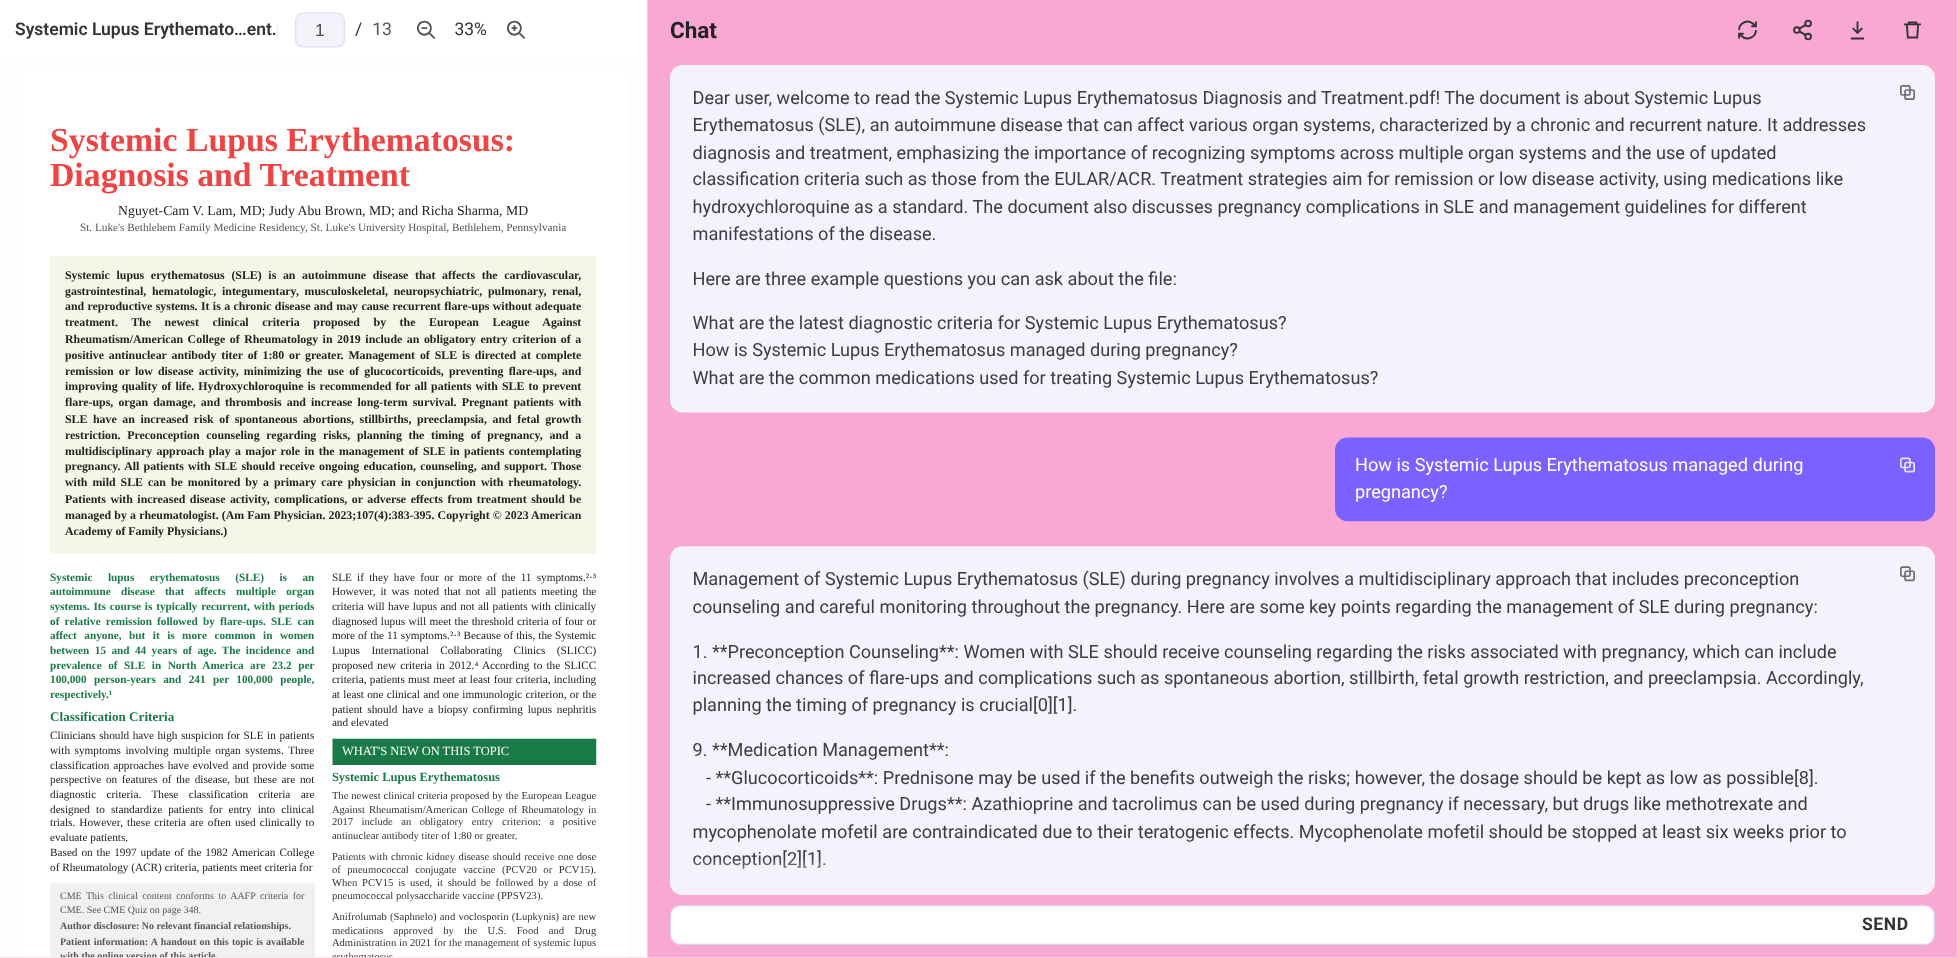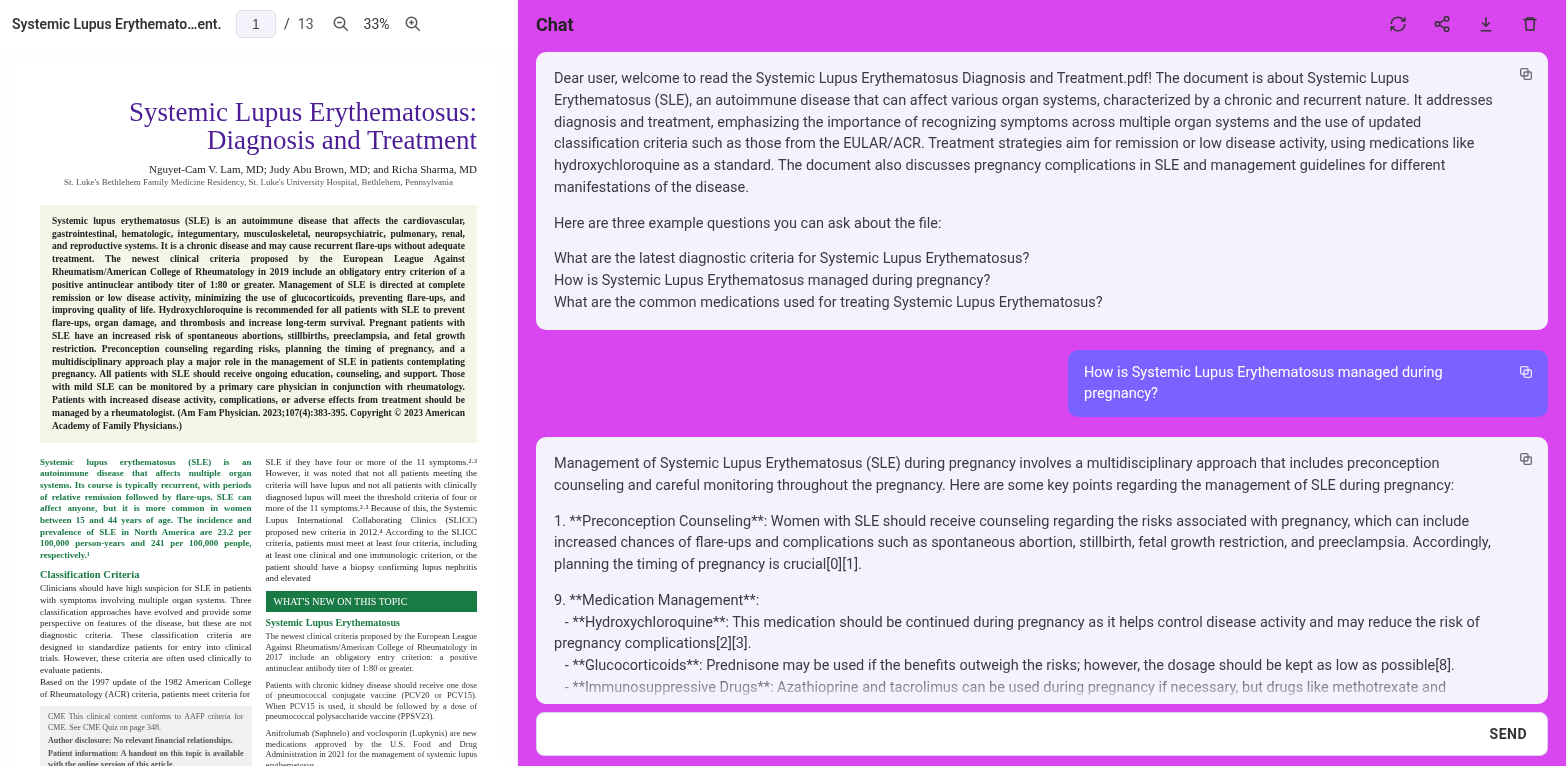--- a/index.html
+++ b/index.html
@@ -62,28 +62,28 @@
   .pdfpage {
     background: #fff;
     width: 100%;
     height: 100%;
     padding: 40px 26px 10px 26px;
     font-family: Georgia, 'Times New Roman', serif;
     color: #222;
     position: relative;
   }
   .pdf-title {
-    text-align: right;
-    color: #4c1d95;
-    font-weight: 400;
+    text-align: left;
+    color: #ef4444;
+    font-weight: 700;
     font-size: 27px;
     line-height: 1.05;
     margin-bottom: 8px;
   }
-  .pdf-authors { text-align: right; font-size: 11px; margin-bottom: 2px; }
+  .pdf-authors { text-align: center; font-size: 11px; margin-bottom: 2px; }
   .pdf-institution { text-align: center; font-size: 9px; color: #555; margin-bottom: 18px; }
   .pdf-abstract {
     background: #f5f5e8;
     padding: 10px 12px;
     font-size: 9.5px;
     font-weight: 600;
     line-height: 1.35;
     text-align: justify;
     margin-bottom: 14px;
     color: #222;
@@ -100,21 +100,21 @@
   .green-sub { color:#1a7a46; font-weight:700; font-size:10px; margin-bottom:2px; }
   .footerbox {
     background:#f1f1f1; font-size:8px; padding:6px 8px; line-height:1.3;
     margin-top:6px; color:#555;
   }
 
   .rightpane {
     flex: 1;
     display: flex;
     flex-direction: column;
-    background: #d946ef;
+    background: #f9a8d4;
   }
   .chat-header {
     height: 48px;
     display: flex;
     align-items: center;
     padding: 0 22px 0 18px;
   }
   .chat-title { font-size: 18px; font-weight: 700; color: #222; }
   .header-actions { margin-left: auto; display: flex; gap: 16px; }
   .header-actions .iconbtn { width:28px; height:28px; color:#333; }
@@ -152,21 +152,21 @@
     max-width: 480px;
     padding: 12px 40px 12px 16px;
   }
   .bubble-user .copy { color: #e8e3ff; }
   .p + .p { margin-top: 14px; }
   .chat-input-row {
     padding: 8px 18px 10px 18px;
   }
   .chat-input {
     width: 100%;
-    height: 44px;
+    height: 32px;
     border: 1px solid #d8d4ee;
     border-radius: 8px;
     display: flex;
     align-items: center;
     padding: 0 6px 0 14px;
     background: #fff;
   }
   .chat-text {
     flex:1;
     border:none;
@@ -326,21 +326,20 @@
         <div class="copy">
           <svg width="16" height="16" viewBox="0 0 24 24" fill="none" stroke="currentColor" stroke-width="2">
               <rect x="9" y="9" width="11" height="11" rx="2"></rect>
               <rect x="4" y="4" width="11" height="11" rx="2"></rect>
             </svg>
         </div>
         <div class="p">Management of Systemic Lupus Erythematosus (SLE) during pregnancy involves a multidisciplinary approach that includes preconception counseling and careful monitoring throughout the pregnancy. Here are some key points regarding the management of SLE during pregnancy:</div>
         <div class="p">1. **Preconception Counseling**: Women with SLE should receive counseling regarding the risks associated with pregnancy, which can include increased chances of flare-ups and complications such as spontaneous abortion, stillbirth, fetal growth restriction, and preeclampsia. Accordingly, planning the timing of pregnancy is crucial[0][1].</div>
         <div class="p">
           <div>9. **Medication Management**:</div>
-          <div style="white-space:pre-wrap">   - **Hydroxychloroquine**: This medication should be continued during pregnancy as it helps control disease activity and may reduce the risk of pregnancy complications[2][3].</div>
           <div style="white-space:pre-wrap">   - **Glucocorticoids**: Prednisone may be used if the benefits outweigh the risks; however, the dosage should be kept as low as possible[8].</div>
           <div style="white-space:pre-wrap">   - **Immunosuppressive Drugs**: Azathioprine and tacrolimus can be used during pregnancy if necessary, but drugs like methotrexate and mycophenolate mofetil are contraindicated due to their teratogenic effects. Mycophenolate mofetil should be stopped at least six weeks prior to conception[2][1].</div>
         </div>
         <div class="fadeout"></div>
       </div>
     </div>
 
     <div class="chat-input-row">
       <div class="chat-input">
         <input class="chat-text" placeholder="" style="">

